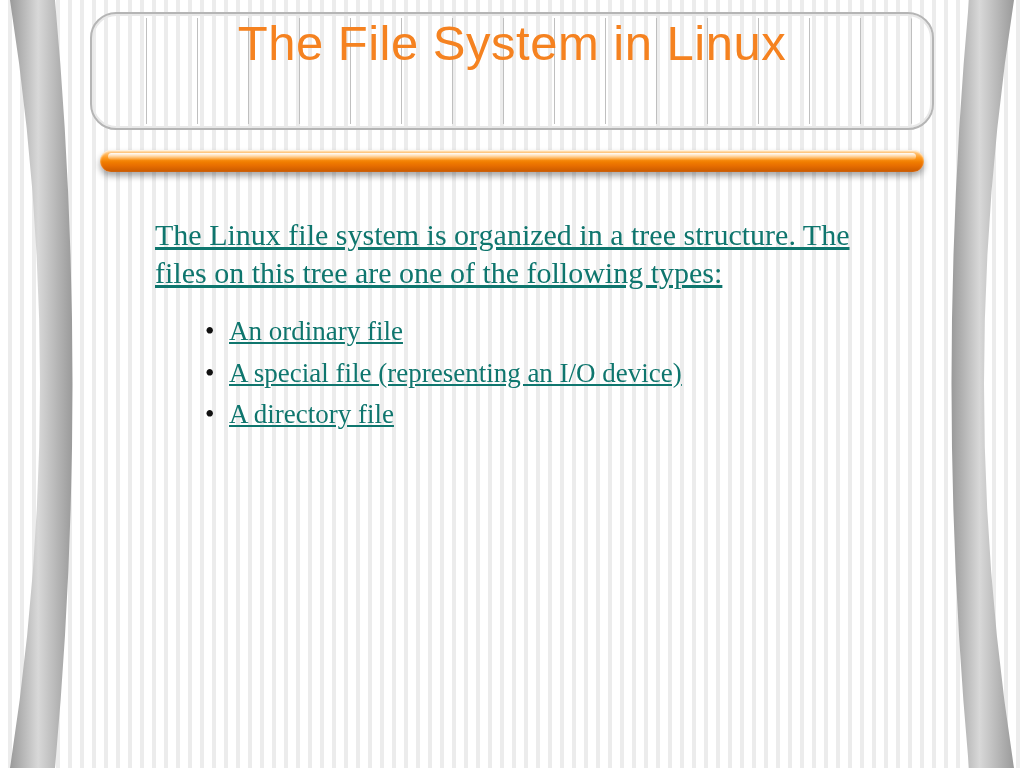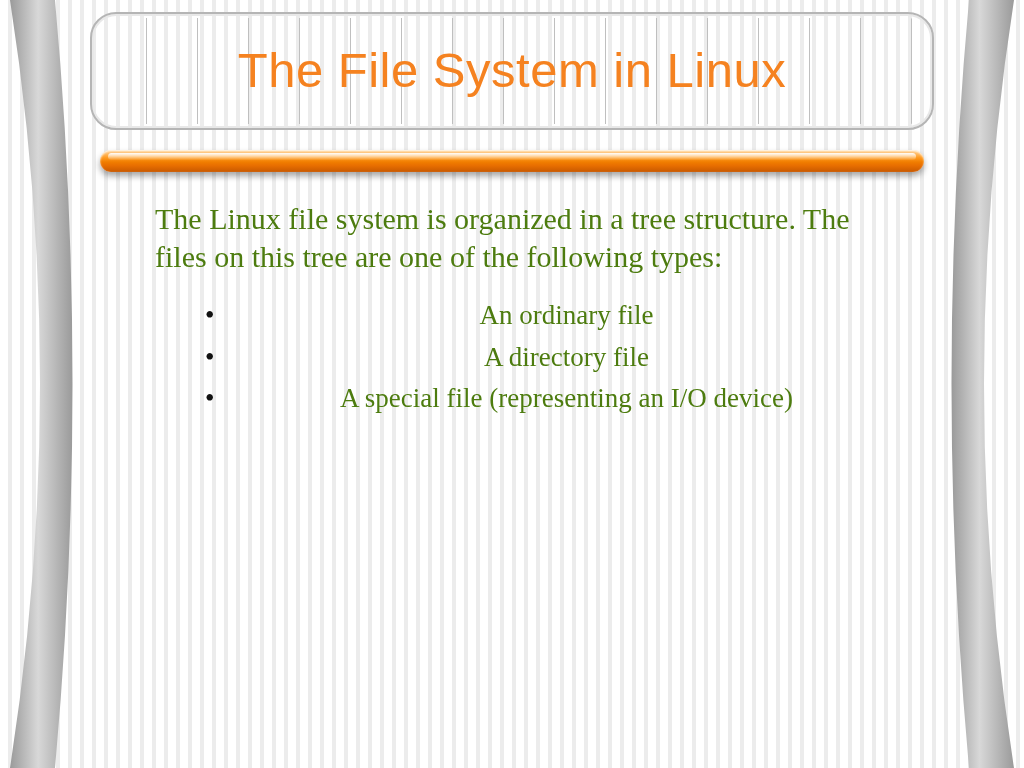--- a/index.html
+++ b/index.html
@@ -47,21 +47,21 @@
     border-radius: 26px;
     z-index: 2;
     padding: 4px;
     box-shadow: inset 0 0 0 2px #e8e8e8;
   }
   .title-inner {
     width: 100%;
     height: 100%;
     border-radius: 20px;
     display: flex;
-    align-items: center;
+    align-items: flex-start;
     justify-content: center;
     
     background-image: repeating-linear-gradient(
         to right,
         transparent 0px,
         transparent 50px,
         #bfbfbf 50px,
         #bfbfbf 51px
       );
     background-color: rgba(255,255,255,0.0);
@@ -101,33 +101,33 @@
     left:8px; right:8px; top:3px; height:7px;
     border-radius:6px;
     background: linear-gradient(to bottom, rgba(255,255,255,0.95), rgba(255,255,255,0.05));
   }
 
   
   .content {
     position: absolute;
     left: 155px;
     right: 120px;
-    top: 200px;
+    top: 216px;
     z-index: 2;
-    color: #4d7c0f;
+    color: #0f766e;
+    text-decoration: underline;
   }
   .intro {
     font-size: 30px;
     line-height: 1.28;
     margin-bottom: 18px;
   }
   ul.bullets {
     list-style: none;
     margin-left: 50px;
-    text-align: center;
   }
   ul.bullets li {
     font-size: 27px;
     line-height: 1.55;
     position: relative;
     padding-left: 24px;
   }
   ul.bullets li::before {
     content: "•";
     position: absolute;
@@ -173,16 +173,16 @@
     <div class="title-text">The File System in Linux</div>
   </div>
 </div>
 
 <div class="divider"></div>
 
 <div class="content">
   <p class="intro">The Linux file system is organized in a tree structure. The files on this tree are one of the following types:</p>
   <ul class="bullets">
     <li>An ordinary file</li>
+    <li>A special file (representing an I/O device)</li>
     <li>A directory file</li>
-    <li>A special file (representing an I/O device)</li>
   </ul>
 </div>
 
 </body></html>

